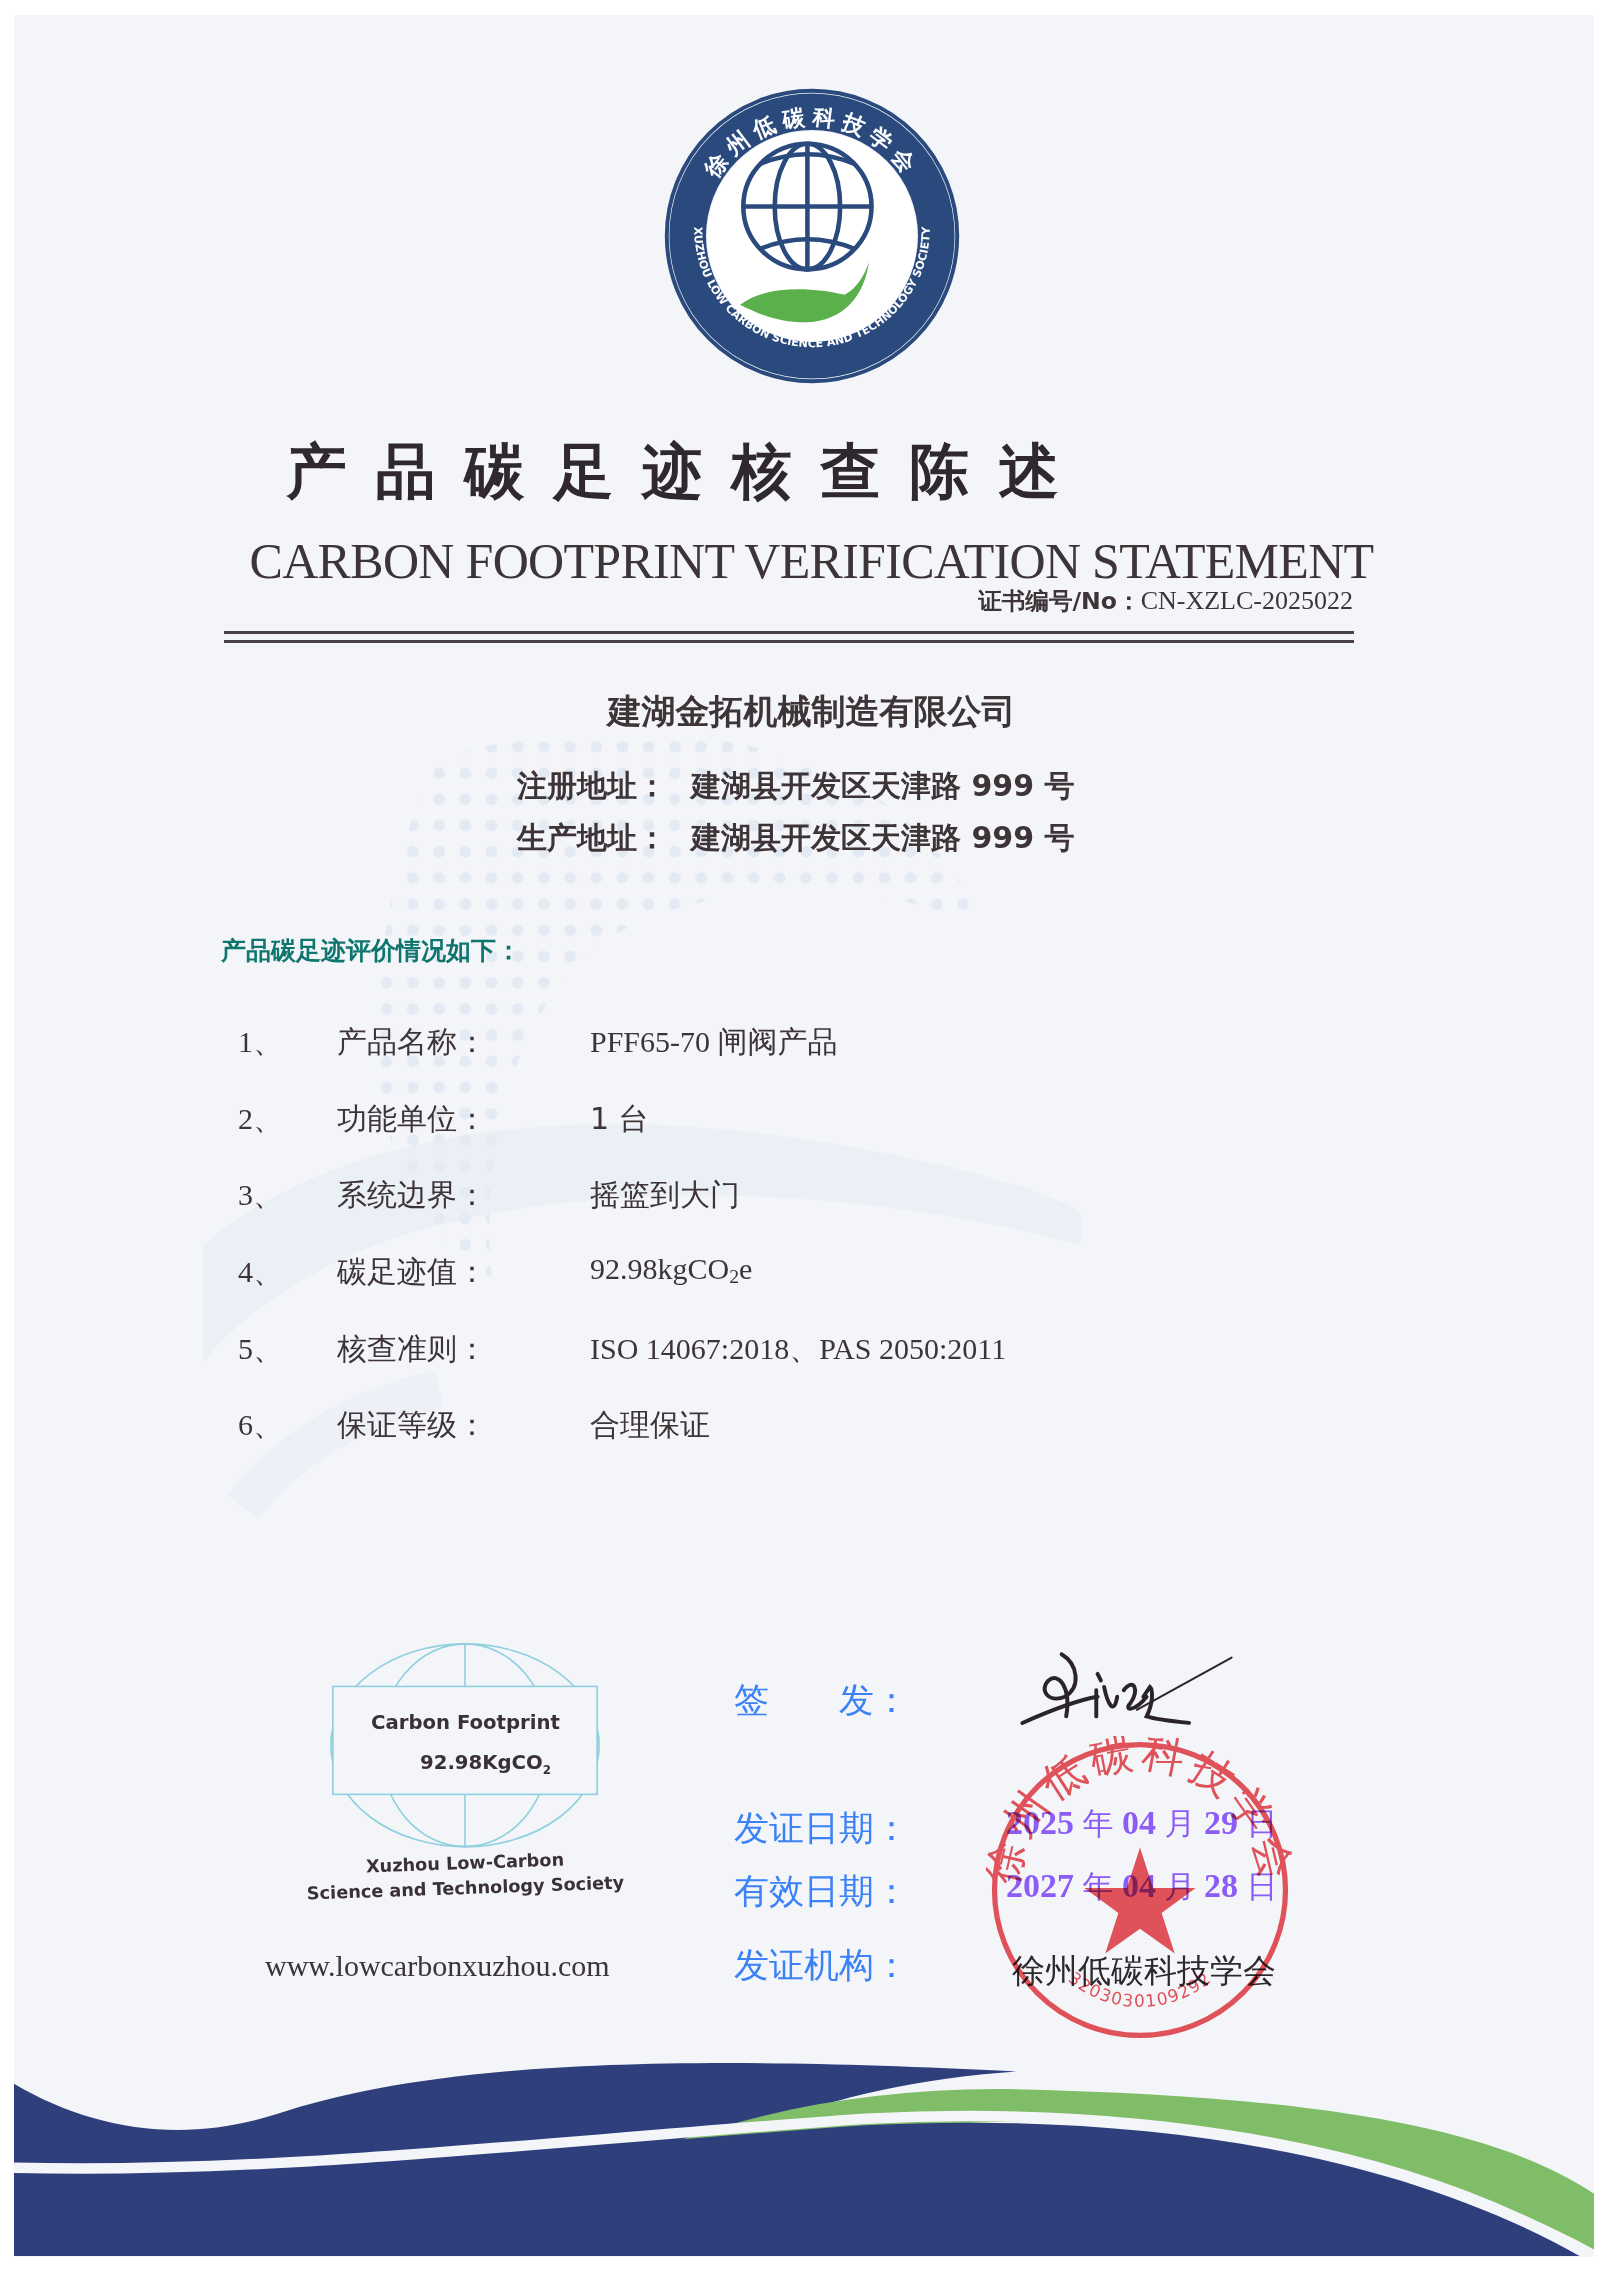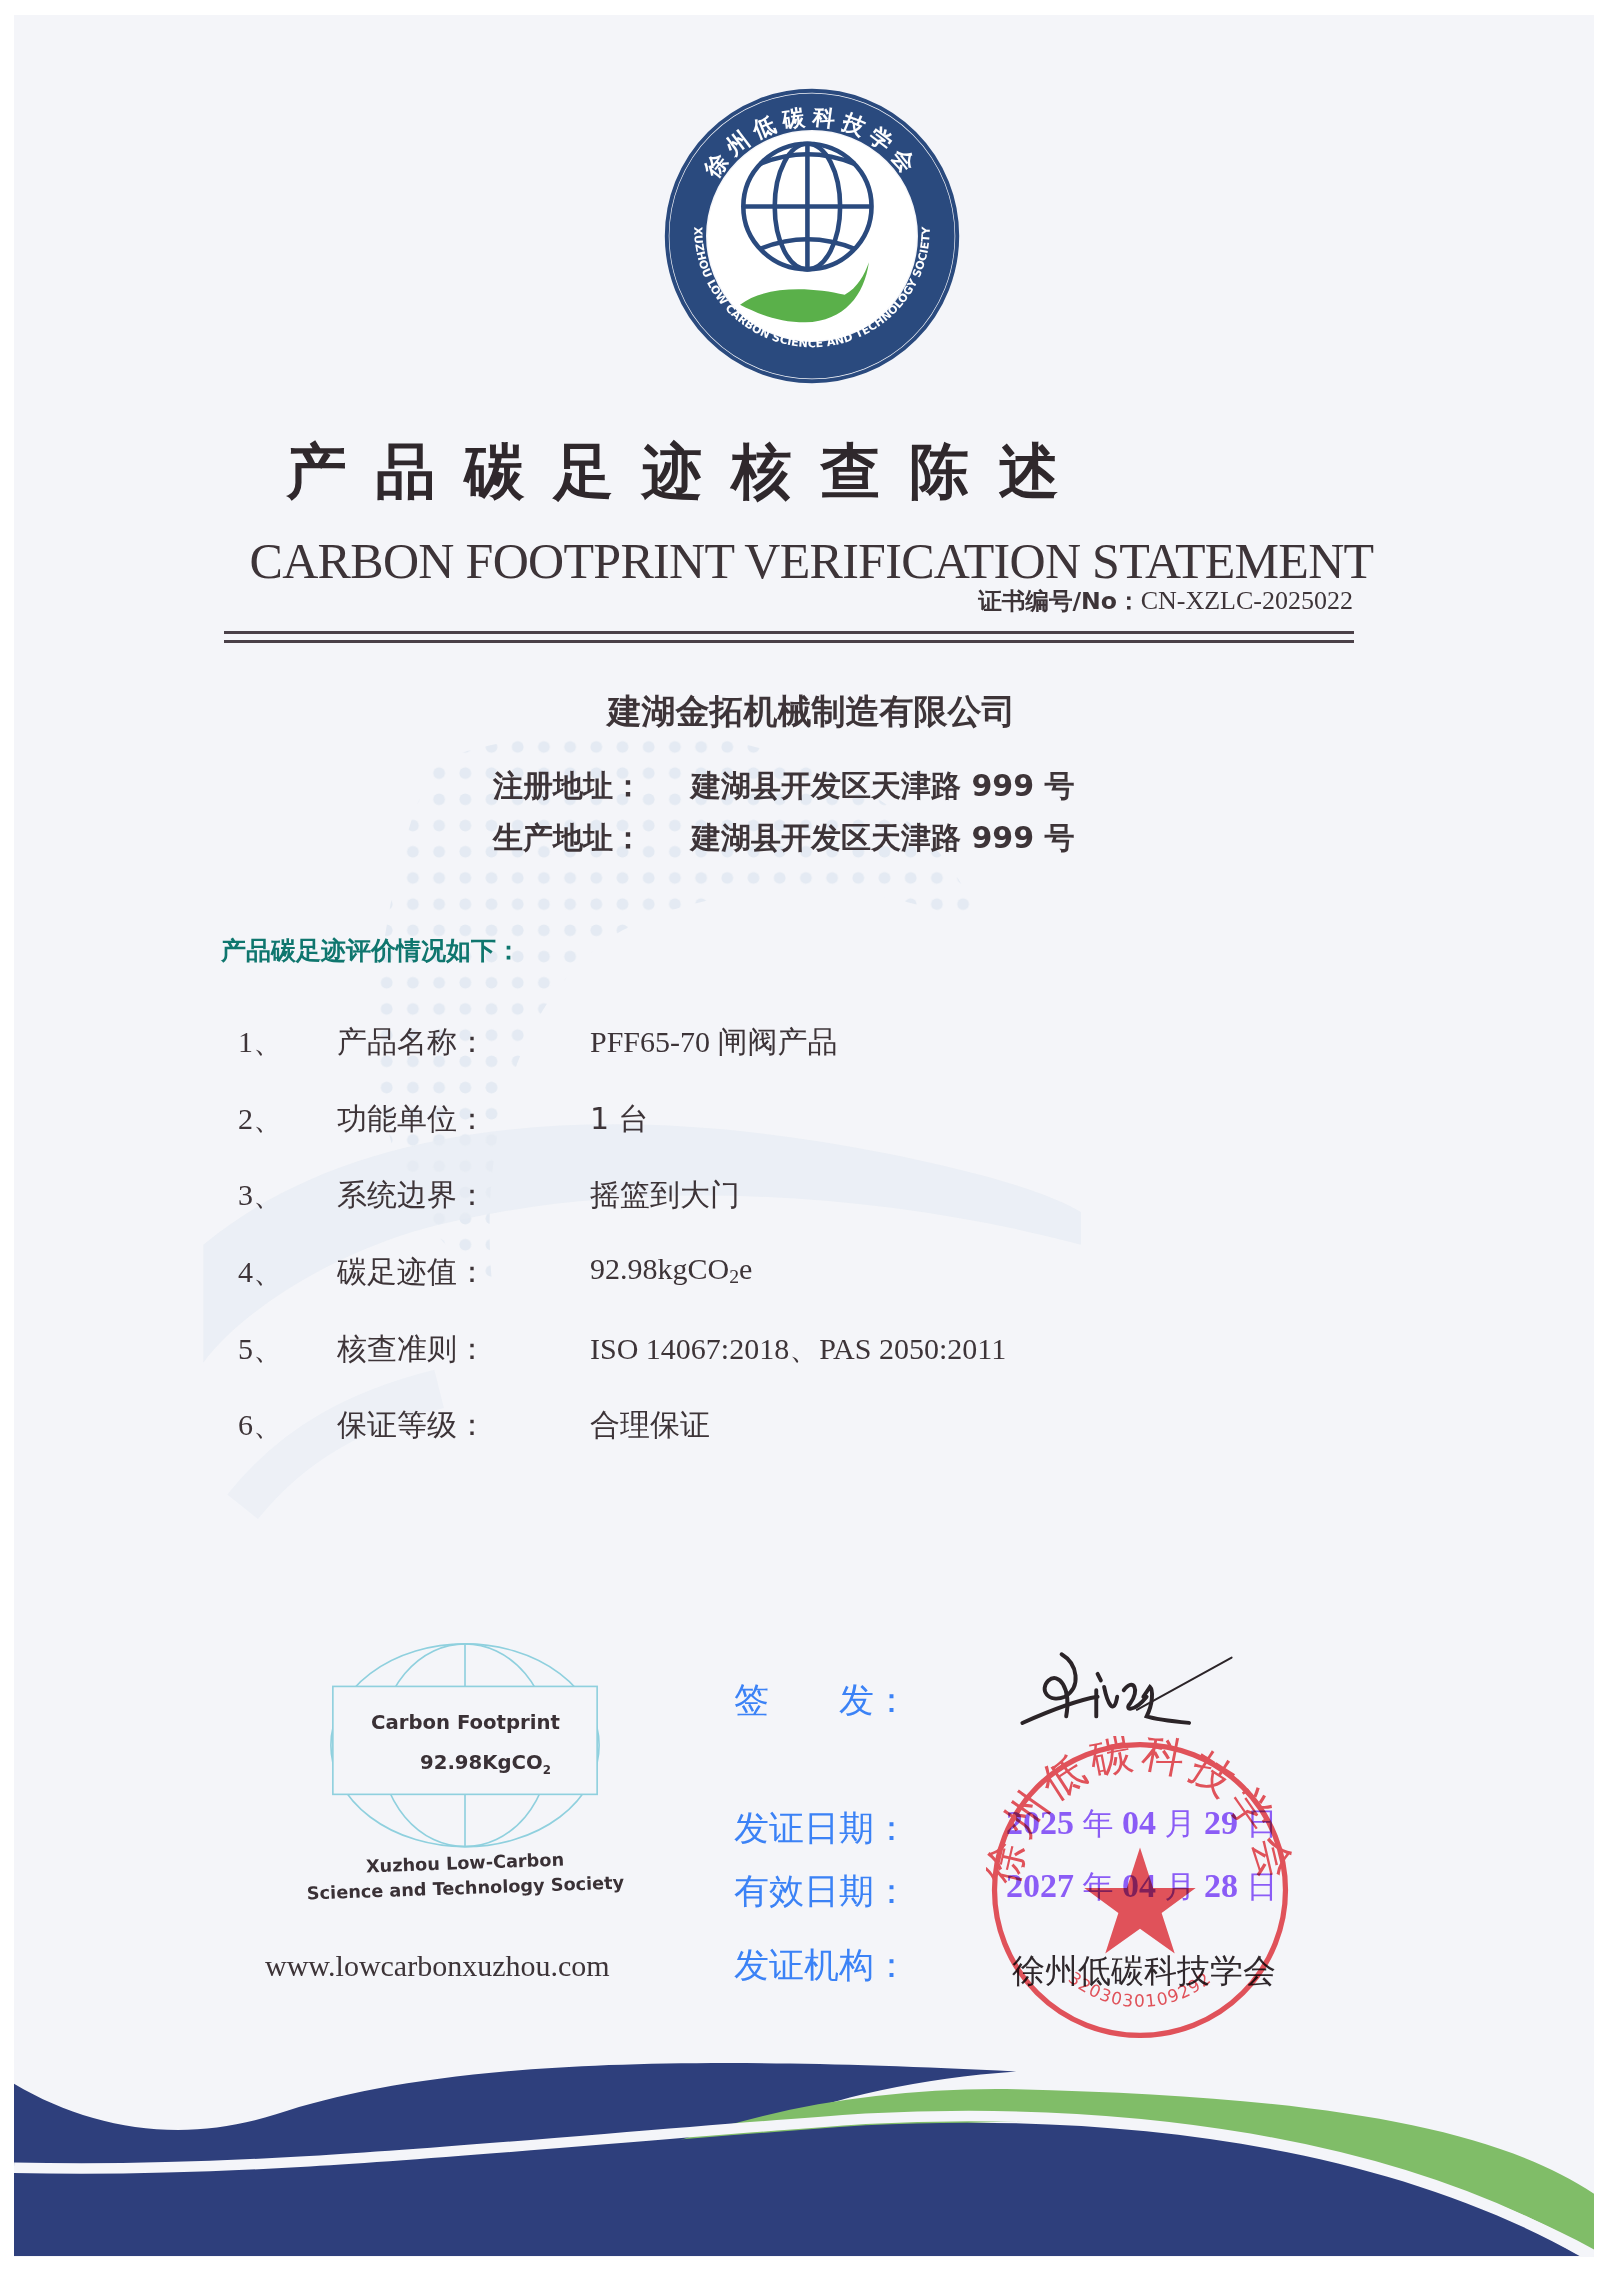--- a/index.html
+++ b/index.html
@@ -32,21 +32,21 @@
     position:absolute; right:270px; top:585px; font-size:26px; color:#3d3438;
     font-family:"Liberation Serif", serif;
   }
   .cert-no .lbl { font-family:"DejaVu Sans", sans-serif; font-weight:bold; font-size:23.6px; }
   .rule { position:absolute; left:224px; width:1130px; height:2.6px; background:#4a4048; }
   .company {
     position:absolute; left:0; width:1623px; top:689px; text-align:center;
     font-family:"DejaVu Sans", sans-serif; font-weight:bold; font-size:34px; color:#3d3438;
   }
   .addr-row { position:absolute; left:493px; font-family:"DejaVu Sans", sans-serif; font-weight:bold; font-size:30px; color:#3d3438; }
-  .addr-row .lbl { display:inline-block; width:198px; }
+  .addr-row .lbl { display:inline-block; width:198px;text-align:center; }
   .section-title {
     position:absolute; left:221px; top:934px;
     font-family:"DejaVu Sans", sans-serif; font-weight:bold; font-size:25px; color:#0f766e;text-align:right;
   }
   .item { position:absolute; left:0; height:46px; font-size:30px; color:#3d3438; }
   .item .num { position:absolute; left:238px; font-family:"Liberation Serif", serif; }
   .item .lbl { position:absolute; left:337px; font-family:"DejaVu Sans", sans-serif; white-space:nowrap; }
   .item .val { position:absolute; left:590px; font-family:"Liberation Serif", serif; white-space:nowrap; }
   .item .val.cn { font-family:"DejaVu Sans", sans-serif; }
   sub.s { font-size:19.7px; vertical-align:-3.9px; }

